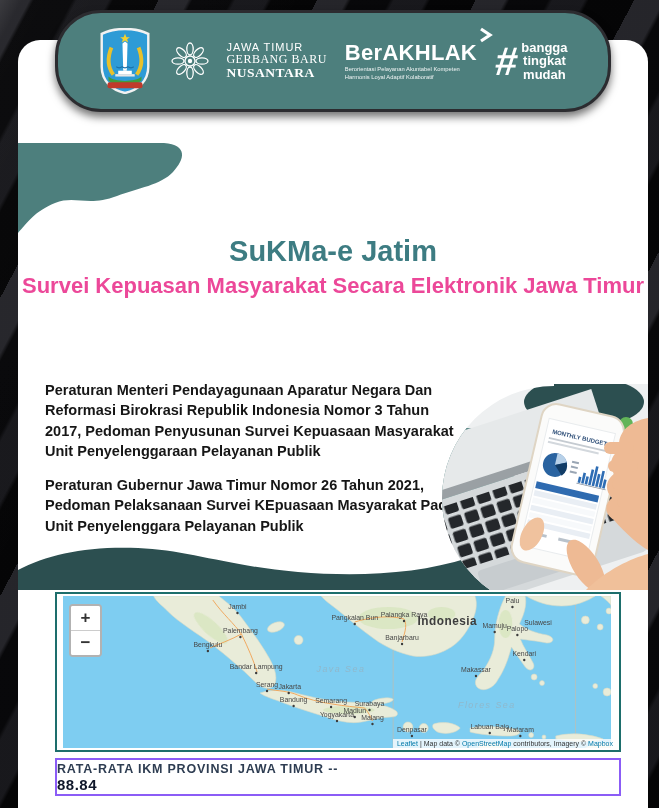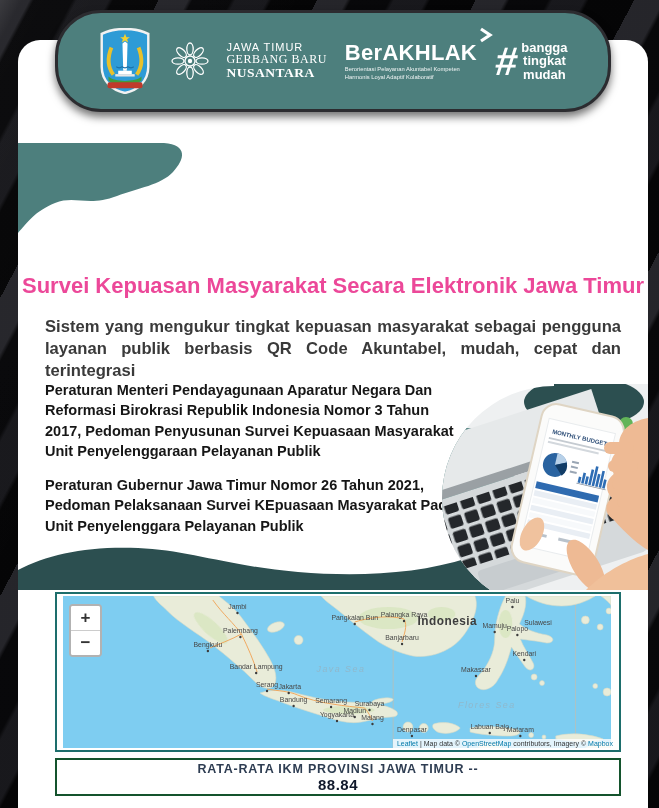--- a/index.html
+++ b/index.html
@@ -65,22 +65,22 @@
     font-size:17px;font-weight:bold;color:#333;cursor:pointer;background:#fff;}
   .zoombtn+.zoombtn{border-top:1px solid #ccc;}
   .attrib{
     position:absolute;right:2px;bottom:2px;background:rgba(255,255,255,0.78);
     font-size:7px;color:#333;padding:1px 4px;white-space:nowrap;z-index:5;
   }
   .attrib .lnk{color:#0078A8;}
   
   .ikm{
     position:absolute;left:37px;top:718px;width:566px;height:38px;
-    border:2px solid #14532d;background:#fff;box-sizing:border-box;
-    display:flex;flex-direction:column;align-items:center;justify-content:center;
+    border:2px solid #8b5cf6;background:#fff;box-sizing:border-box;
+    display:flex;flex-direction:column;justify-content:center;
   }
   .ikm-label{font-size:12.5px;font-weight:bold;letter-spacing:0.8px;color:#2e3d52;}
   .ikm-value{font-size:15px;font-weight:bold;letter-spacing:0.5px;color:#0f172a;}
   .city{font-size:7px;fill:#474747;}
   .sea{font-size:9px;font-style:italic;fill:#8fb8cc;letter-spacing:1.5px;}
   .country{font-size:12px;font-weight:bold;fill:#3d3d3d;letter-spacing:0.5px;}
 </style>
 </head>
 <body>
 
@@ -140,22 +140,22 @@
         <span>tingkat</span>
         <span>mudah</span>
       </span>
     </div>
   </div>
 
   <svg class="blob-tl" width="172" height="92" viewBox="0 0 172 92">
     <path d="M0,0 L146,0 C170,2 167,16 155,29 C143,42 120,45 99,53 C70,64 57,52 37,60 C17,68 9,80 0,90 Z" fill="#4d7f7d"></path>
   </svg>
 
+  <div class="title">SuKMa-e Jatim</div>
   <div class="subtitle">Survei Kepuasan Masyarakat Secara Elektronik Jawa Timur</div>
-  <div class="desc">Sistem yang mengukur tingkat kepuasan masyarakat sebagai pengguna layanan publik berbasis QR Code Akuntabel, mudah, cepat dan terintegrasi</div>
   <div class="reg reg1">Peraturan Menteri Pendayagunaan Aparatur Negara Dan Reformasi Birokrasi Republik Indonesia Nomor 3 Tahun 2017, Pedoman Penyusunan Survei Kepuasaan Masyarakat Unit Penyelenggaraan Pelayanan Publik</div>
   <div class="reg reg2">Peraturan Gubernur Jawa Timur Nomor 26 Tahun 2021, Pedoman Pelaksanaan Survei KEpuasaan Masyarakat Pada Unit Penyelenggara Pelayanan Publik</div>
 
   <svg class="wave" viewBox="0 0 630 72" preserveAspectRatio="none">
     <path d="M0,52 C30,36 70,28 120,30 C170,32 210,48 280,54 C340,59 400,56 450,40 C490,28 530,8 570,2 C590,-1 615,-2 630,-2 L630,72 L0,72 Z" fill="#2c4f50"></path>
   </svg>
 
   <svg class="collage" viewBox="0 0 212 232">
     <defs>
       <clipPath id="pc">

